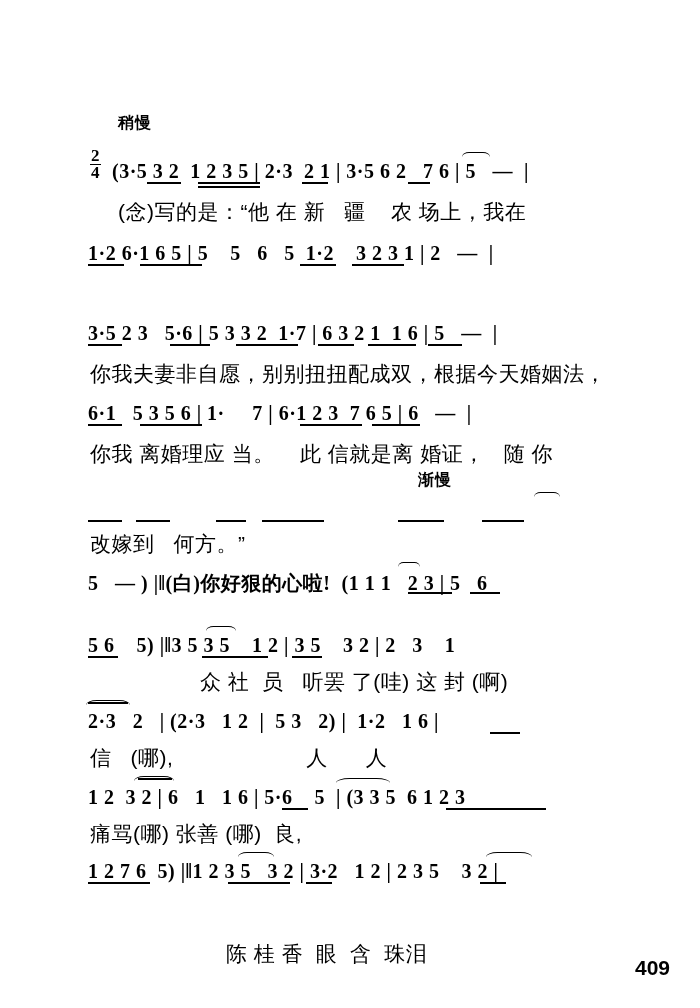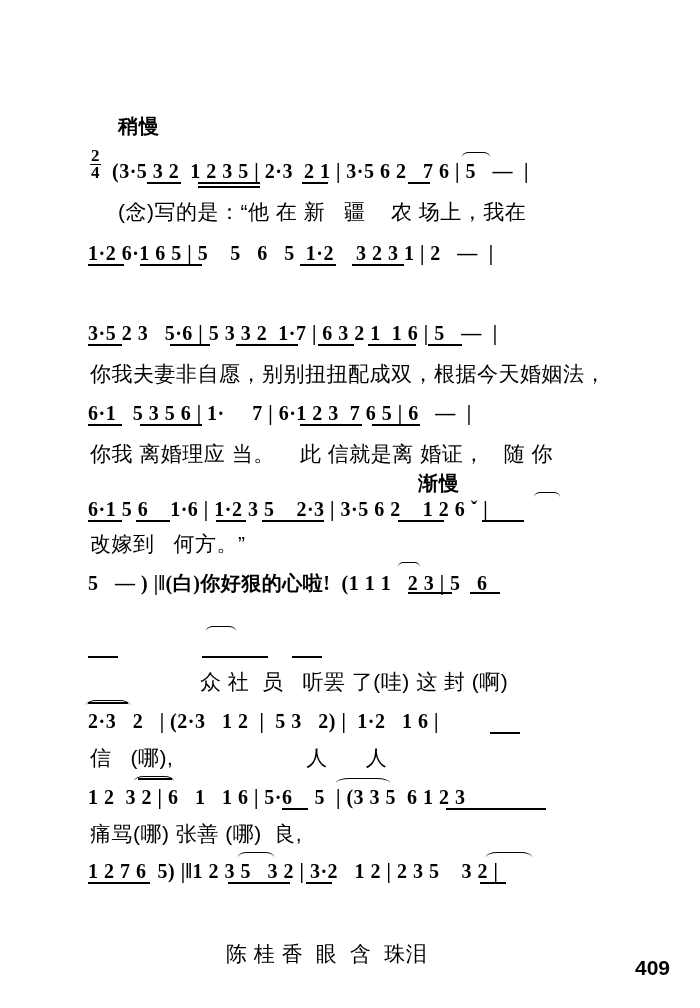--- a/index.html
+++ b/index.html
@@ -18,21 +18,21 @@
   .page {
     position: absolute;
     left: 0; top: 0;
     width: 700px;
     height: 1008px;
   }
   
   .tempo {
     position: absolute;
     font-family: Liberation Serif, serif;
-    font-size: 20px;
+    font-size: 16px;
     font-weight: 700;
     letter-spacing: 1px;
     white-space: nowrap;
   }
   .meter {
     position: absolute;
     font-family: "Liberation Serif", serif;
     font-size: 17px;
     font-weight: 700;
     line-height: 0.95;
@@ -119,35 +119,35 @@
 
   <div class="notes" style="left:88px; top:402px;">6·1   5 3 5 6 | 1·     7 | 6·1 2 3  7 6 5 | 6   —  |</div>
   <div class="lyr" style="left:90px; top:440px;">你我 离婚理应 当。    此 信就是离 婚证，   随 你</div>
   <div class="beam" style="left:88px; top:424px; width:34px;"></div>
   <div class="beam" style="left:140px; top:424px; width:62px;"></div>
   <div class="beam" style="left:300px; top:424px; width:62px;"></div>
   <div class="beam" style="left:372px; top:424px; width:48px;"></div>
 
   <div class="tempo" style="left:418px; top:470px;">渐慢</div>
 
-  <div class="notes" style="left:88px; top:498px;">6·1 5 6    1·6 | 1·2 3 5    2·3 | 3·5 6 2    1 2 6 ˇ |</div>
   <div class="lyr" style="left:90px; top:530px;text-align:right;">改嫁到   何方。”</div>
   <div class="beam" style="left:88px; top:520px; width:34px;"></div>
   <div class="beam" style="left:136px; top:520px; width:34px;"></div>
   <div class="beam" style="left:216px; top:520px; width:30px;"></div>
   <div class="beam" style="left:262px; top:520px; width:62px;"></div>
   <div class="beam" style="left:398px; top:520px; width:46px;"></div>
   <div class="beam" style="left:482px; top:520px; width:42px;"></div>
   <div class="slur" style="left:534px; top:492px; width:26px;"></div>
 
   <div class="notes" style="left:88px; top:570px;text-align:center;">5   — ) |‖(白)你好狠的心啦!  (1 1 1   2 3 | 5   6</div>
   <div class="beam" style="left:408px; top:592px; width:44px;"></div>
   <div class="beam" style="left:470px; top:592px; width:30px;"></div>
   <div class="slur" style="left:398px; top:562px; width:22px;"></div>
 
+  <div class="notes" style="left:88px; top:634px;">5 6    5) |‖3 5 3 5    1 2 | 3 5    3 2 | 2   3    1</div>
   <div class="lyr" style="left:200px; top:668px;">众 社  员   听罢 了(哇) 这 封 (啊)</div>
   <div class="beam" style="left:88px; top:656px; width:30px;"></div>
   <div class="beam" style="left:202px; top:656px; width:66px;"></div>
   <div class="beam" style="left:292px; top:656px; width:30px;"></div>
   <div class="slur" style="left:206px; top:626px; width:30px;"></div>
 
   <div class="notes" style="left:88px; top:710px;">2·3   2   | (2·3   1 2  |  5 3   2) |  1·2   1 6 |</div>
   <div class="lyr" style="left:90px; top:744px;">信   (哪),                     人      人</div>
   <div class="beam" style="left:88px; top:702px; width:40px;"></div>
   <div class="slur" style="left:86px; top:700px; width:44px;"></div>

